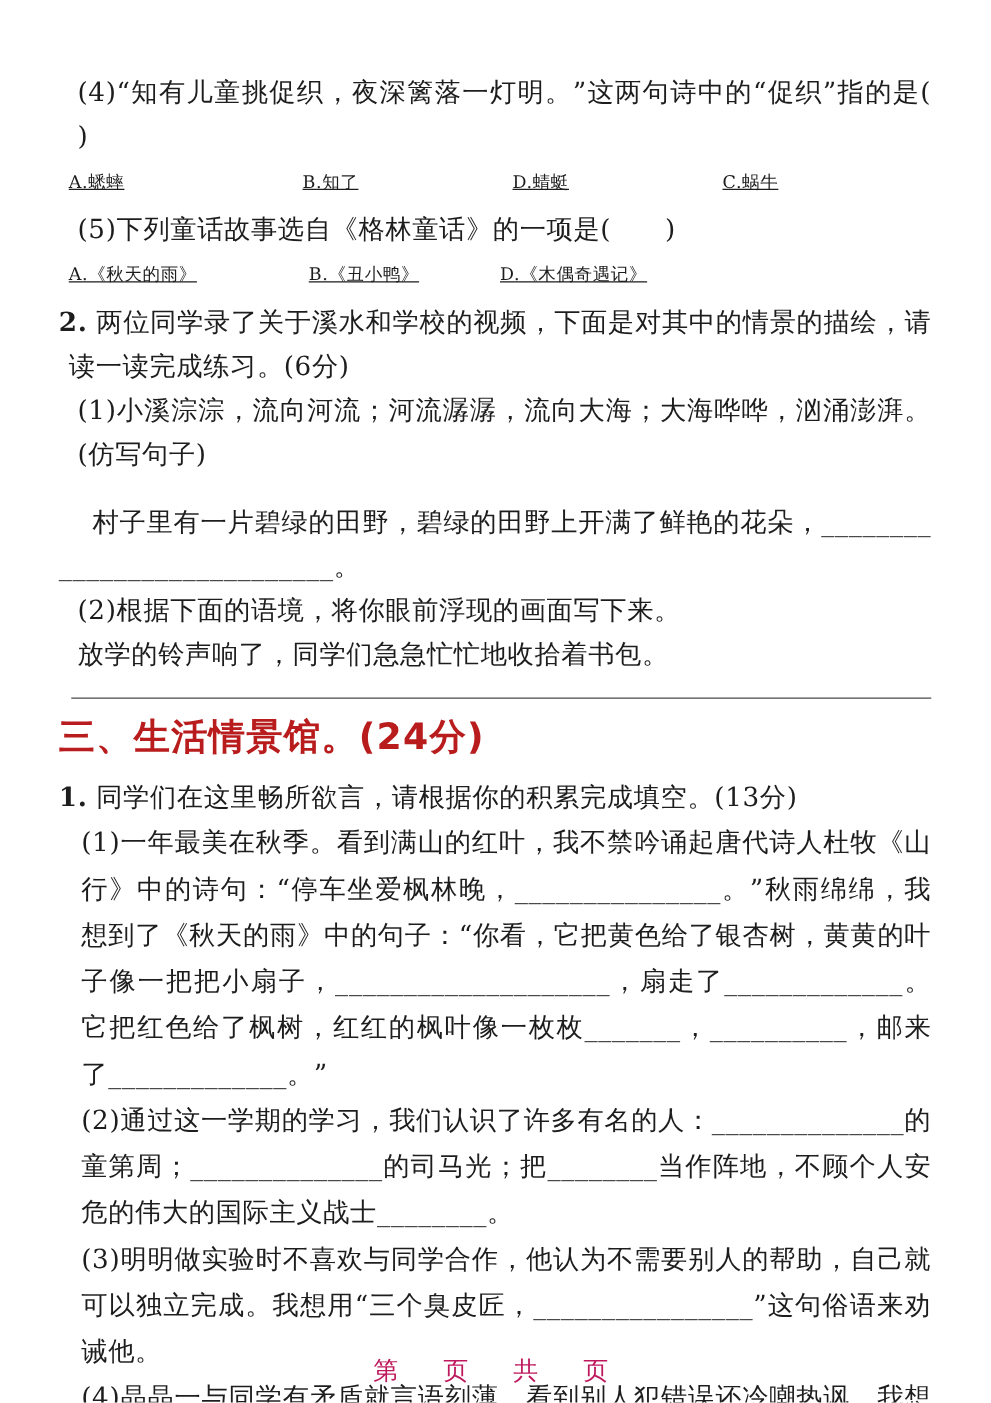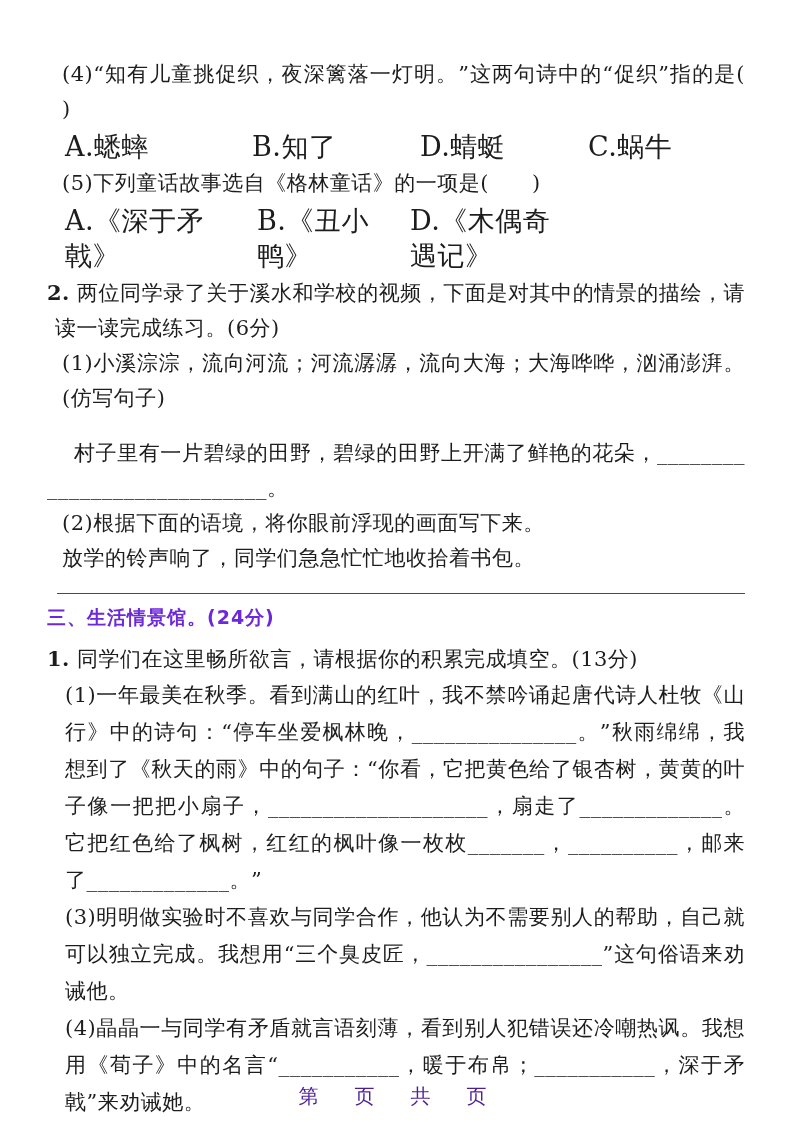--- a/index.html
+++ b/index.html
@@ -45,70 +45,71 @@
   
   .fill { word-break: break-all; }
   
   .answer {
     text-indent: 27px;
     word-break: break-all;
     margin-top: 20px;
   }
   .options {
     display: grid;
-    margin: 2px 0 2px 18px;
-    font-size: 27px;
+    margin: 2px 0 2px 8px;
+    font-size: 14px;
     line-height: 35px;
     letter-spacing: 0.5px;
+    text-decoration: underline;
   }
   .options.q4 { grid-template-columns: 187px 168px 168px 1fr; }
   .options.q5 { grid-template-columns: 192px 153px 154px 1fr; }
   hr.divider {
     border: none;
     border-top: 1.6px solid #4a4a4a;
     margin: 17px 0 0 10px;
   }
   h2.section-title {
     font-family: "DejaVu Sans", "Liberation Sans", sans-serif;
     font-weight: bold;
-    font-size: 19px;
+    font-size: 29px;
     letter-spacing: 1px;
     margin: 11px 0 10px 0;
-    color: #6d28d9;
+    color: #b91c1c;
   }
   .footer {
     position: absolute;
     left: 0;
     right: 0;
     bottom: 12px;
     text-align: center;
     font-family: Liberation Sans, sans-serif;
     font-size: 20px;
     letter-spacing: 8px;
-    color: #4c1d95;
+    color: #be185d;
   }
 </style>
 </head>
 <body>
 
 <div class="page">
 
   <p class="sub fill">(4)“知有儿童挑促织，夜深篱落一灯明。”这两句诗中的“促织”指的是(　　)</p>
 
   <div class="options q4">
     <span>A.蟋蟀</span>
     <span>B.知了</span>
     <span>D.蜻蜓</span>
     <span>C.蜗牛</span>
   </div>
 
   <p class="sub fill">(5)下列童话故事选自《格林童话》的一项是(　　)</p>
 
   <div class="options q5">
-    <span>A.《深于矛戟》</span>
+    <span>A.《秋天的雨》</span>
     <span>B.《丑小鸭》</span>
     <span>D.《木偶奇遇记》</span>
   </div>
 
   <p class="item">
     <span class="num">2.</span><span>两位同学录了关于溪水和学校的视频，下面是对其中的情景的描绘，请读一读完成练习。(6分)</span>
   </p>
 
   <p class="sub">(1)小溪淙淙，流向河流；河流潺潺，流向大海；大海哗哗，汹涌澎湃。(仿写句子)</p>
 
@@ -121,20 +122,21 @@
   <hr class="divider">
 
   <h2 class="section-title">三、生活情景馆。(24分)</h2>
 
   <p class="item">
     <span class="num">1.</span><span>同学们在这里畅所欲言，请根据你的积累完成填空。(13分)</span>
   </p>
 
   <p class="sub3 fill">(1)一年最美在秋季。看到满山的红叶，我不禁吟诵起唐代诗人杜牧《山行》中的诗句：“停车坐爱枫林晚，_______________。”秋雨绵绵，我想到了《秋天的雨》中的句子：“你看，它把黄色给了银杏树，黄黄的叶子像一把把小扇子，____________________，扇走了_____________。它把红色给了枫树，红红的枫叶像一枚枚_______，__________，邮来了_____________。”</p>
 
+  <p class="sub3 fill">(2)通过这一学期的学习，我们认识了许多有名的人：______________的童第周；______________的司马光；把________当作阵地，不顾个人安危的伟大的国际主义战士________。</p>
 
   <p class="sub3 fill">(3)明明做实验时不喜欢与同学合作，他认为不需要别人的帮助，自己就可以独立完成。我想用“三个臭皮匠，________________”这句俗语来劝诫他。</p>
 
   <p class="sub3 fill">(4)晶晶一与同学有矛盾就言语刻薄，看到别人犯错误还冷嘲热讽。我想用《荀子》中的名言“___________，暖于布帛；___________，深于矛戟”来劝诫她。</p>
 
 </div>
 
 <div class="footer">第　页　共　页</div>
 
 </body></html>

